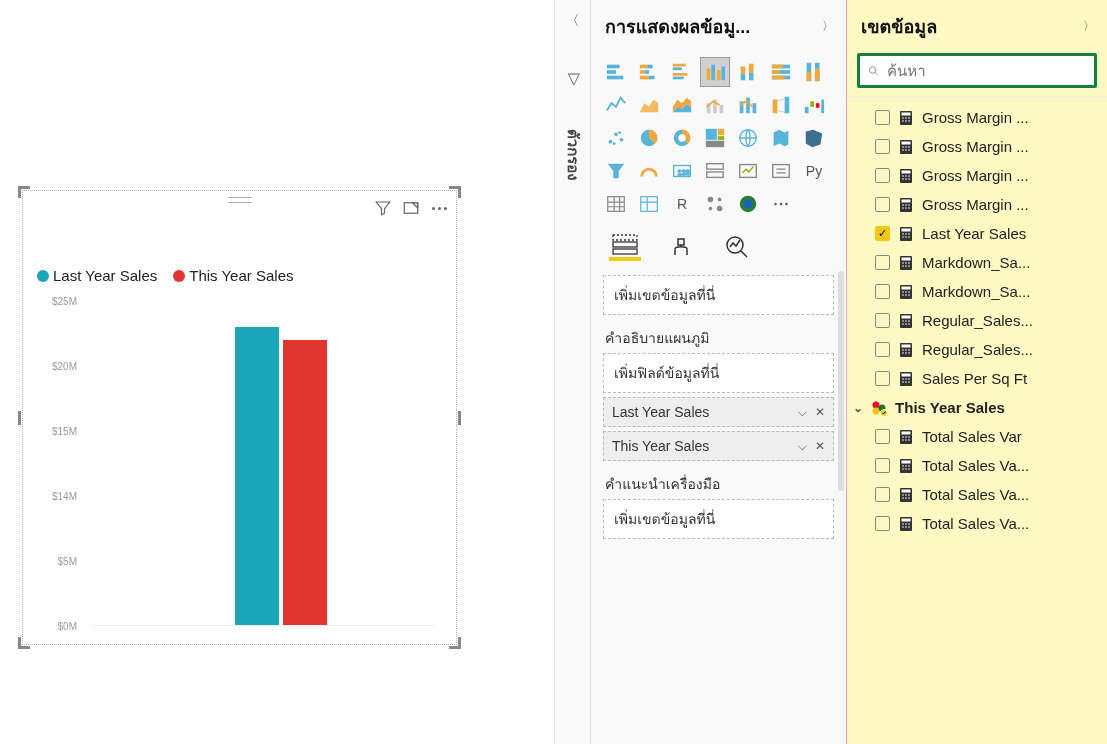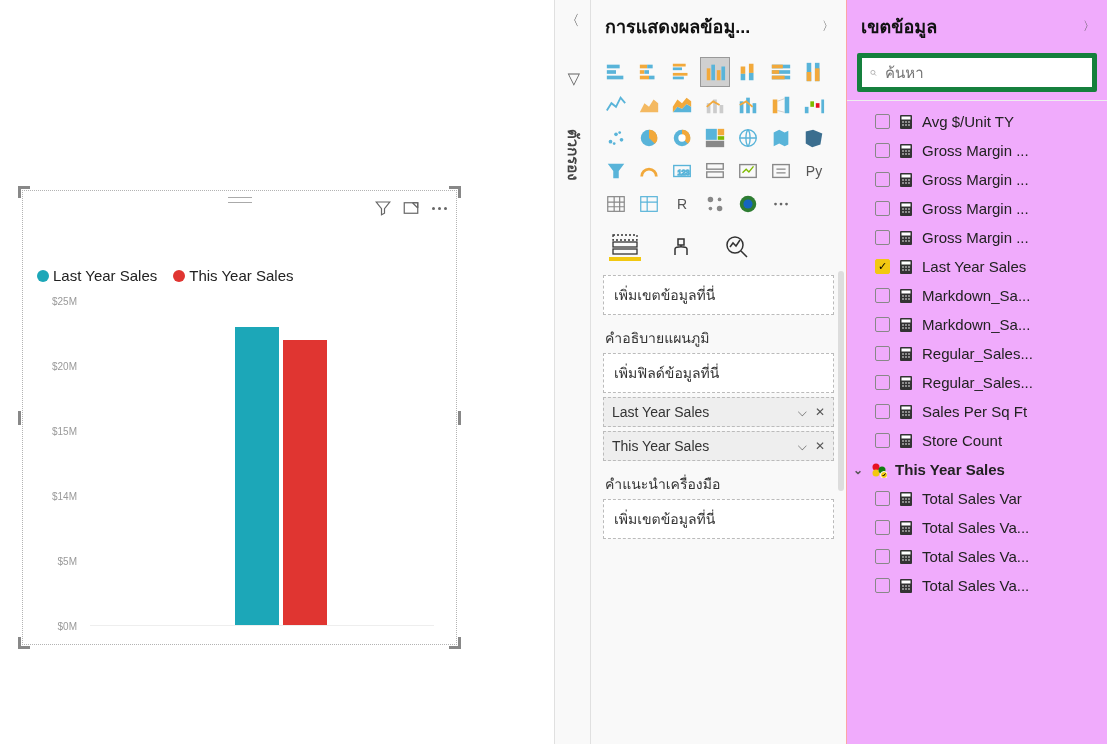--- a/index.html
+++ b/index.html
@@ -39,22 +39,22 @@
 .viz-icon svg { width: 22px; height: 22px; }
 .sub-tabs { display: flex; gap: 24px; padding: 14px 18px 6px 18px; }
 .sub-tabs .st { width: 32px; height: 28px; cursor: pointer; display:flex; align-items:center; justify-content:center; color:#333; }
 .sub-tabs .st.active { border-bottom: 4px solid #f2c811; }
 .wells { padding: 8px 12px; overflow-y: auto; flex: 1; position: relative; }
 .wells-scrollbar { position: absolute; right: 2px; top: 4px; width: 6px; height: 220px; background: #ddd; border-radius: 3px; }
 .well-label { font-size: 14px; color: #333; margin: 12px 0 4px 2px; }
 .well-slot { border: 1px dashed #bbb; background: #fff; padding: 8px 10px; font-size: 14px; color: #333; margin-bottom: 4px; }
 .well-item { border: 1px dashed #bbb; background: #eee; padding: 6px 8px; font-size: 14px; color: #333; margin-bottom: 4px; display: flex; align-items: center; justify-content: space-between; }
 .well-item .controls { display: flex; gap: 8px; color: #555; font-size: 12px; }
-.fields-pane { width: 260px; display: flex; flex-direction: column; background: #f0abfc; }
-.search-box { margin: 4px 10px 8px 10px; border: 5px solid #15803d; border-radius: 2px; display: flex; align-items: center; padding: 6px 8px; gap: 8px; background: #fff; }
+.fields-pane { width: 260px; display: flex; flex-direction: column; background: #fef9c3; }
+.search-box { margin: 4px 10px 8px 10px; border: 3px solid #15803d; border-radius: 2px; display: flex; align-items: center; padding: 6px 8px; gap: 8px; background: #fff; }
 .search-box input { border: none; outline: none; font-size: 15px; flex: 1; background: transparent; color: #666; }
 .field-list { flex: 1; overflow-y: auto; padding: 6px 4px 6px 0px; border-top:1px solid #eee; }
 .field-row { display: flex; align-items: center; gap: 8px; padding: 6px 6px 6px 28px; font-size: 15px; color: #222; cursor: pointer; white-space: nowrap; overflow: hidden; }
 .field-row .chk { width: 15px; height: 15px; border: 1px solid #888; border-radius: 2px; flex: none; display:flex; align-items:center; justify-content:center; font-size:11px; }
 .field-row .chk.checked { background: #f2c811; border-color: #f2c811; color:#000; }
 .field-row .ficon { width: 16px; height: 16px; flex: none; display:flex; align-items:center; justify-content:center; }
 .field-row.table-row { font-weight: 700; padding-left: 6px; }
 .field-row .label { overflow: hidden; text-overflow: ellipsis; }
 .chevron { font-size: 12px; color: #555; }
 </style>
@@ -418,36 +418,20 @@
             <rect x="1" y="0" width="12" height="14" rx="1" fill="#333"></rect>
             <rect x="2.5" y="1.5" width="9" height="3" fill="#fff"></rect>
             <circle cx="4" cy="7" r="0.8" fill="#fff"></circle>
             <circle cx="7" cy="7" r="0.8" fill="#fff"></circle>
             <circle cx="10" cy="7" r="0.8" fill="#fff"></circle>
             <circle cx="4" cy="10" r="0.8" fill="#fff"></circle>
             <circle cx="7" cy="10" r="0.8" fill="#fff"></circle>
             <circle cx="10" cy="10" r="0.8" fill="#fff"></circle>
           </svg>
         </span>
-      <span class="label">Avg $/Unit TY</span>
-      </div>
-      <div class="field-row">
-        <span class="chk "></span>
-      <span class="ficon">
-          <svg width="14" height="14" viewBox="0 0 14 14" fill="#333">
-            <rect x="1" y="0" width="12" height="14" rx="1" fill="#333"></rect>
-            <rect x="2.5" y="1.5" width="9" height="3" fill="#fff"></rect>
-            <circle cx="4" cy="7" r="0.8" fill="#fff"></circle>
-            <circle cx="7" cy="7" r="0.8" fill="#fff"></circle>
-            <circle cx="10" cy="7" r="0.8" fill="#fff"></circle>
-            <circle cx="4" cy="10" r="0.8" fill="#fff"></circle>
-            <circle cx="7" cy="10" r="0.8" fill="#fff"></circle>
-            <circle cx="10" cy="10" r="0.8" fill="#fff"></circle>
-          </svg>
-        </span>
       <span class="label">Gross Margin ...</span>
       </div>
       <div class="field-row">
         <span class="chk "></span>
       <span class="ficon">
           <svg width="14" height="14" viewBox="0 0 14 14" fill="#333">
             <rect x="1" y="0" width="12" height="14" rx="1" fill="#333"></rect>
             <rect x="2.5" y="1.5" width="9" height="3" fill="#fff"></rect>
             <circle cx="4" cy="7" r="0.8" fill="#fff"></circle>
             <circle cx="7" cy="7" r="0.8" fill="#fff"></circle>
@@ -579,36 +563,20 @@
             <rect x="2.5" y="1.5" width="9" height="3" fill="#fff"></rect>
             <circle cx="4" cy="7" r="0.8" fill="#fff"></circle>
             <circle cx="7" cy="7" r="0.8" fill="#fff"></circle>
             <circle cx="10" cy="7" r="0.8" fill="#fff"></circle>
             <circle cx="4" cy="10" r="0.8" fill="#fff"></circle>
             <circle cx="7" cy="10" r="0.8" fill="#fff"></circle>
             <circle cx="10" cy="10" r="0.8" fill="#fff"></circle>
           </svg>
         </span>
       <span class="label">Sales Per Sq Ft</span>
-      </div>
-      <div class="field-row">
-        <span class="chk "></span>
-      <span class="ficon">
-          <svg width="14" height="14" viewBox="0 0 14 14" fill="#333">
-            <rect x="1" y="0" width="12" height="14" rx="1" fill="#333"></rect>
-            <rect x="2.5" y="1.5" width="9" height="3" fill="#fff"></rect>
-            <circle cx="4" cy="7" r="0.8" fill="#fff"></circle>
-            <circle cx="7" cy="7" r="0.8" fill="#fff"></circle>
-            <circle cx="10" cy="7" r="0.8" fill="#fff"></circle>
-            <circle cx="4" cy="10" r="0.8" fill="#fff"></circle>
-            <circle cx="7" cy="10" r="0.8" fill="#fff"></circle>
-            <circle cx="10" cy="10" r="0.8" fill="#fff"></circle>
-          </svg>
-        </span>
-      <span class="label">Store Count</span>
       </div>
       <div class="field-row table-row">
         <span class="chevron">⌄</span>
       <span class="ficon">
           <svg width="16" height="16" viewBox="0 0 16 16">
             <circle cx="5" cy="5" r="3.5" fill="#e81123"></circle>
             <circle cx="5" cy="11" r="3.5" fill="#f2c811"></circle>
             <circle cx="11" cy="8" r="3.5" fill="#107c10"></circle>
             <circle cx="13" cy="13" r="3.5" fill="#f2c811" stroke="#fff"></circle>
             <path d="M11.5 13l1 1 2-2.5" stroke="#000" fill="none" stroke-width="1"></path>

